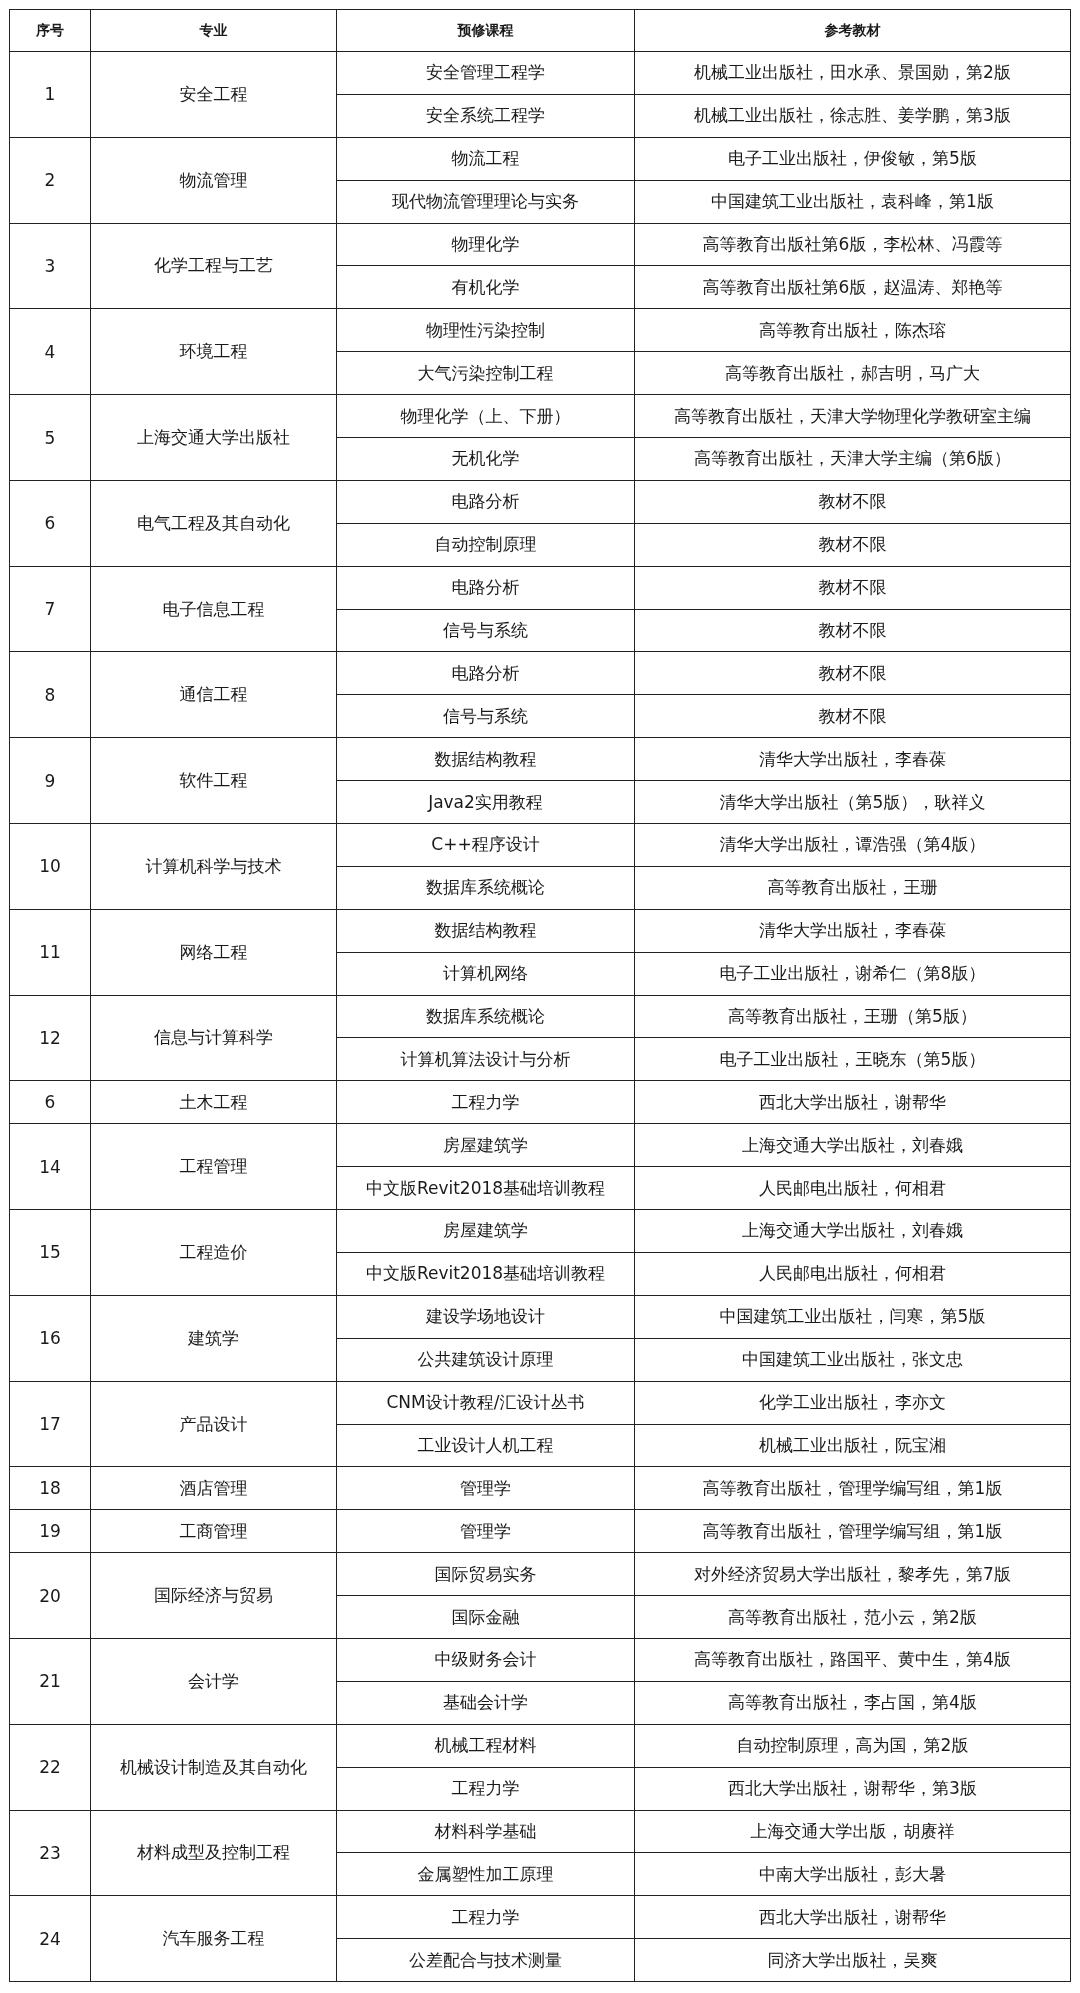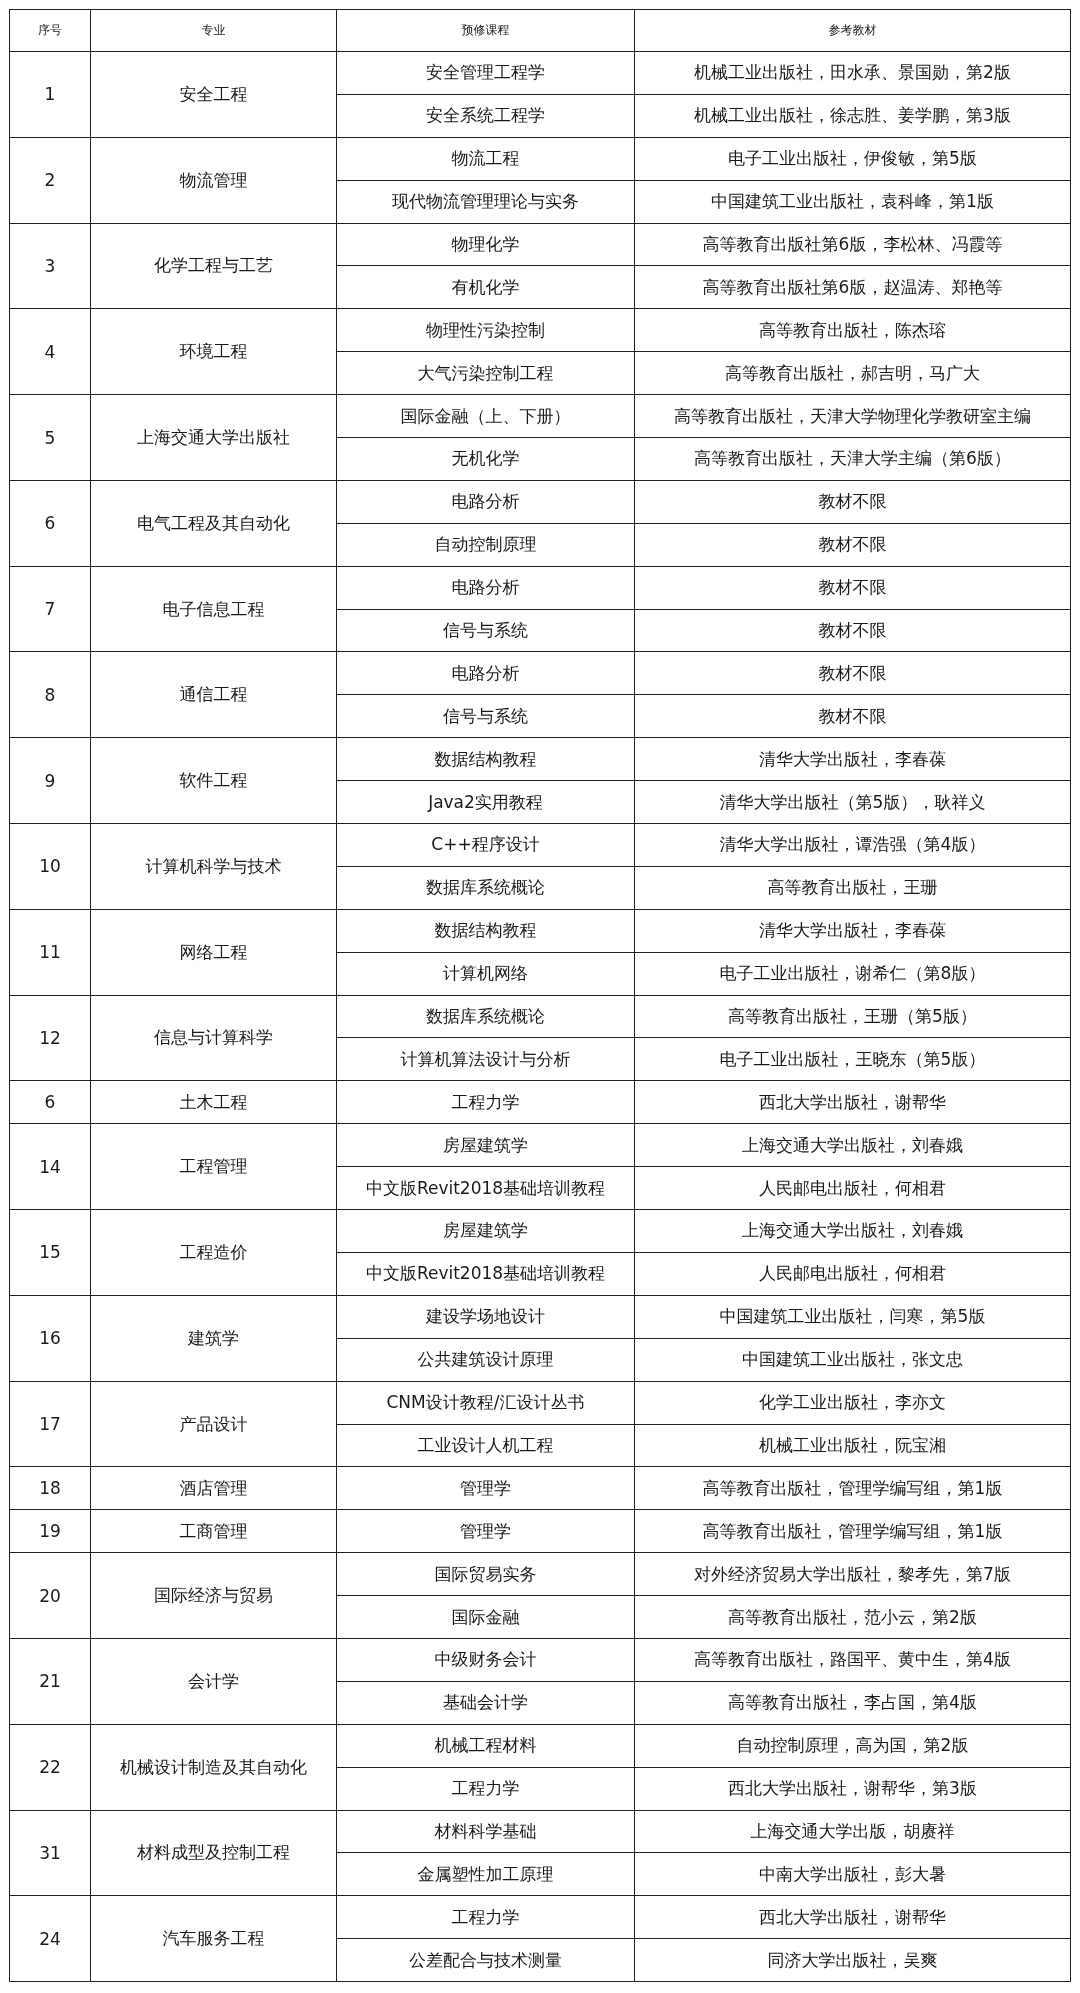--- a/index.html
+++ b/index.html
@@ -13,21 +13,21 @@
   }
   table.curriculum th, table.curriculum td {
     border: 1.5px solid #222;
     text-align: center;
     vertical-align: middle;
     padding: 0 2px;
     font-size: 17px;
     white-space: nowrap;
     overflow: hidden;
   }
-  table.curriculum th { font-weight: normal; height: 41px; font-size: 12px; }
+  table.curriculum th { font-weight: bold; height: 41px; font-size: 14px; }
   table.curriculum td { height: 41.9px; }
   col.c-no { width: 81px; }
   col.c-major { width: 246px; }
   col.c-course { width: 298px; }
   col.c-book { width: 436px; }
   td.num { font-size: 16px; }
 </style>
 </head>
 <body>
 
@@ -83,21 +83,21 @@
         <td>物理性污染控制</td>
         <td>高等教育出版社，陈杰瑢</td>
       </tr>
       <tr>
         <td>大气污染控制工程</td>
         <td>高等教育出版社，郝吉明，马广大</td>
       </tr>
       <tr>
         <td class="num" rowspan="2">5</td>
         <td rowspan="2">上海交通大学出版社</td>
-        <td>国际金融（上、下册）</td>
+        <td>物理化学（上、下册）</td>
         <td>高等教育出版社，天津大学物理化学教研室主编</td>
       </tr>
       <tr>
         <td>无机化学</td>
         <td>高等教育出版社，天津大学主编（第6版）</td>
       </tr>
       <tr>
         <td class="num" rowspan="2">6</td>
         <td rowspan="2">电气工程及其自动化</td>
         <td>电路分析</td>
@@ -249,21 +249,21 @@
         <td class="num" rowspan="2">22</td>
         <td rowspan="2">机械设计制造及其自动化</td>
         <td>机械工程材料</td>
         <td>自动控制原理，高为国，第2版</td>
       </tr>
       <tr>
         <td>工程力学</td>
         <td>西北大学出版社，谢帮华，第3版</td>
       </tr>
       <tr>
-        <td class="num" rowspan="2">31</td>
+        <td class="num" rowspan="2">23</td>
         <td rowspan="2">材料成型及控制工程</td>
         <td>材料科学基础</td>
         <td>上海交通大学出版，胡赓祥</td>
       </tr>
       <tr>
         <td>金属塑性加工原理</td>
         <td>中南大学出版社，彭大暑</td>
       </tr>
       <tr>
         <td class="num" rowspan="2">24</td>

